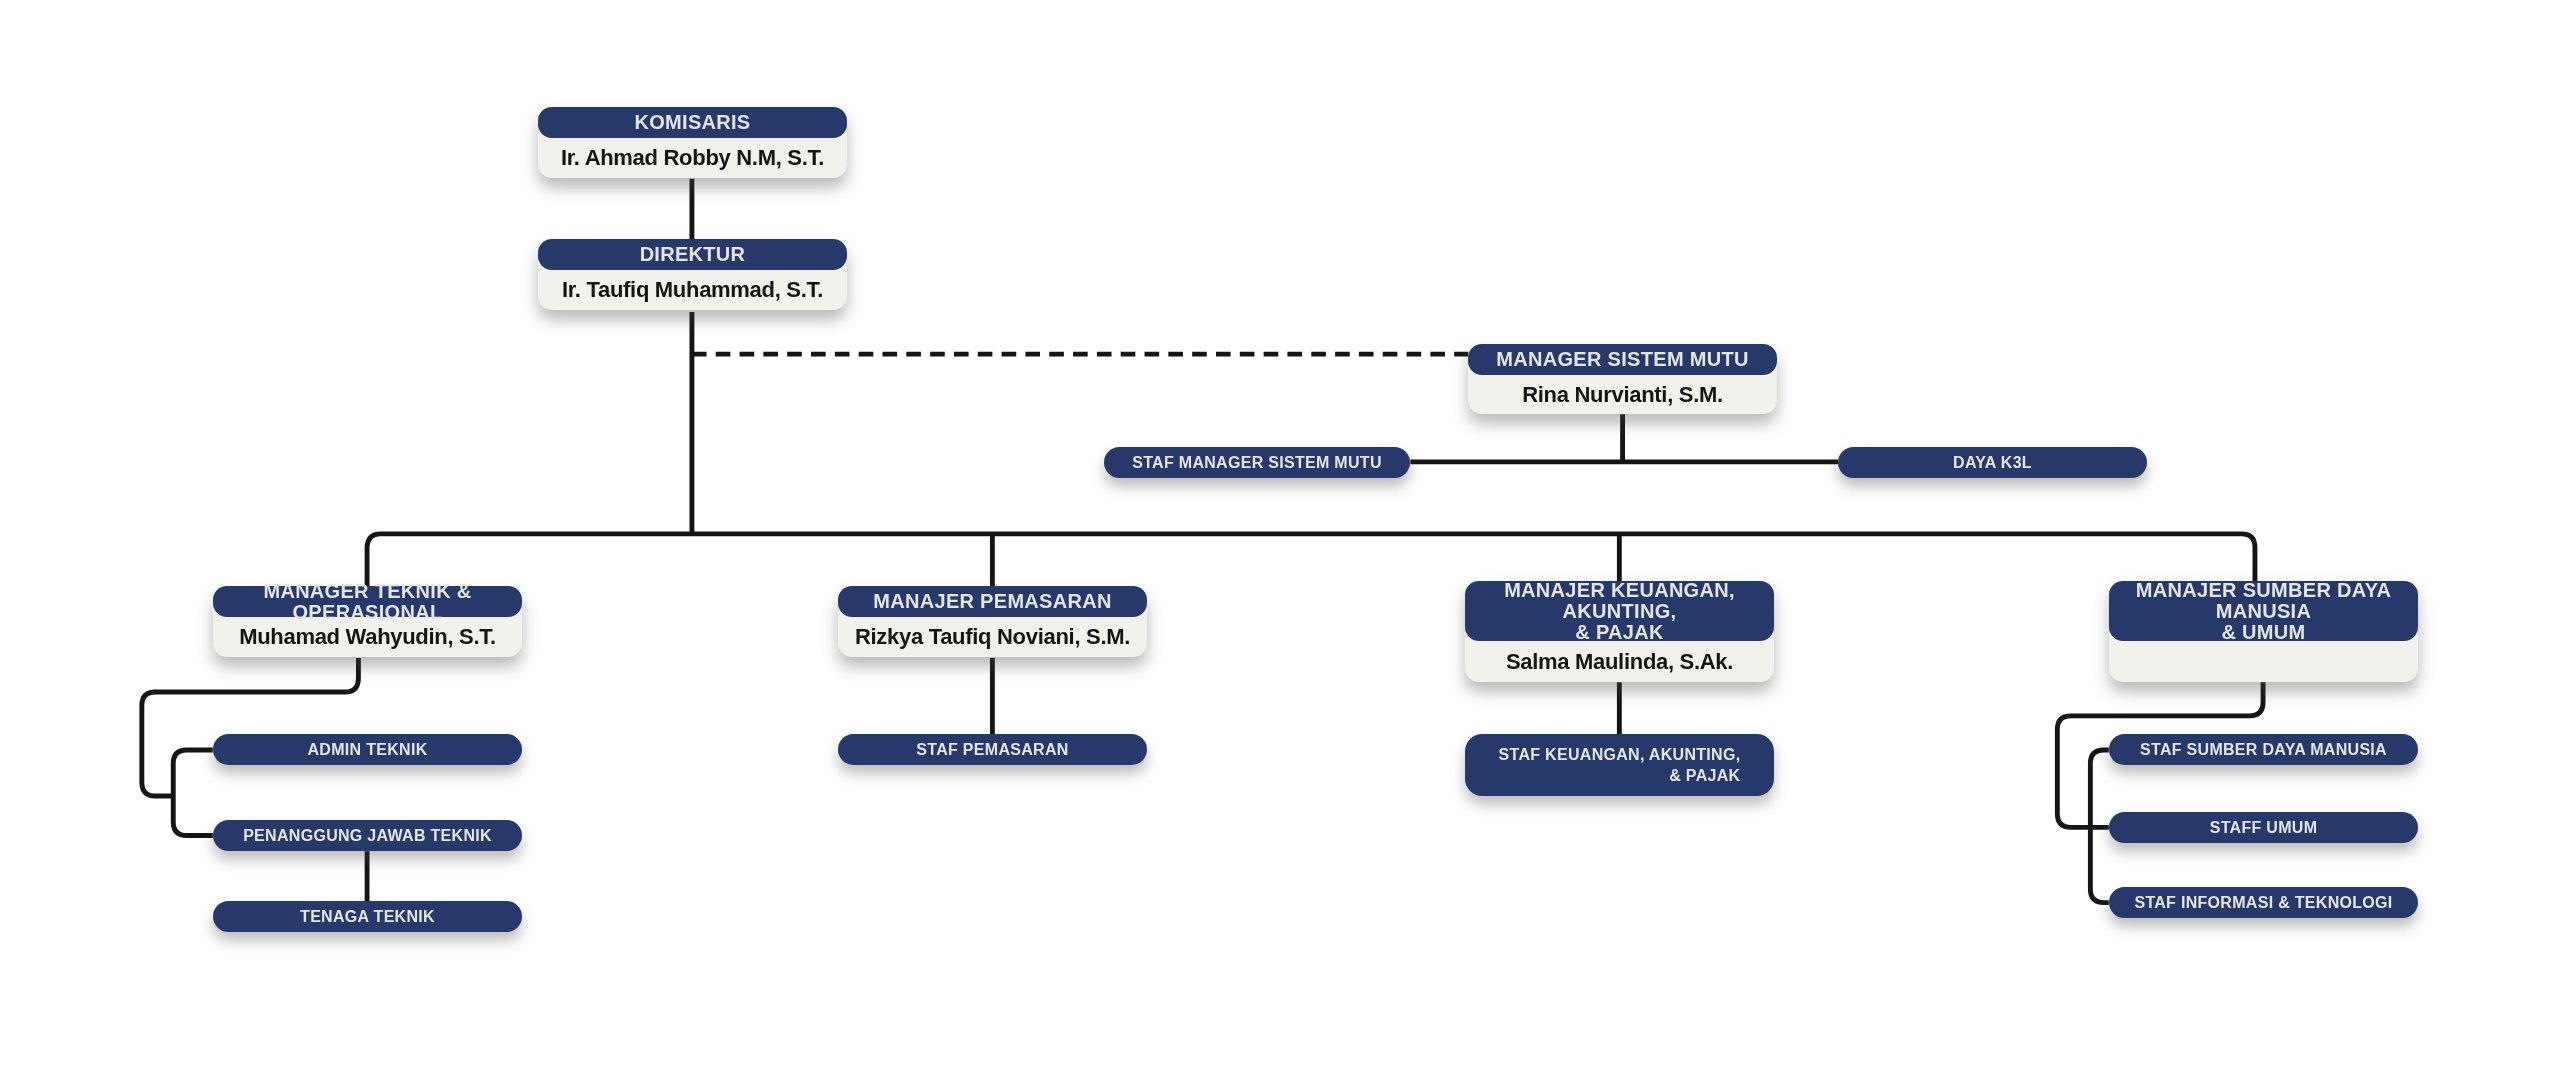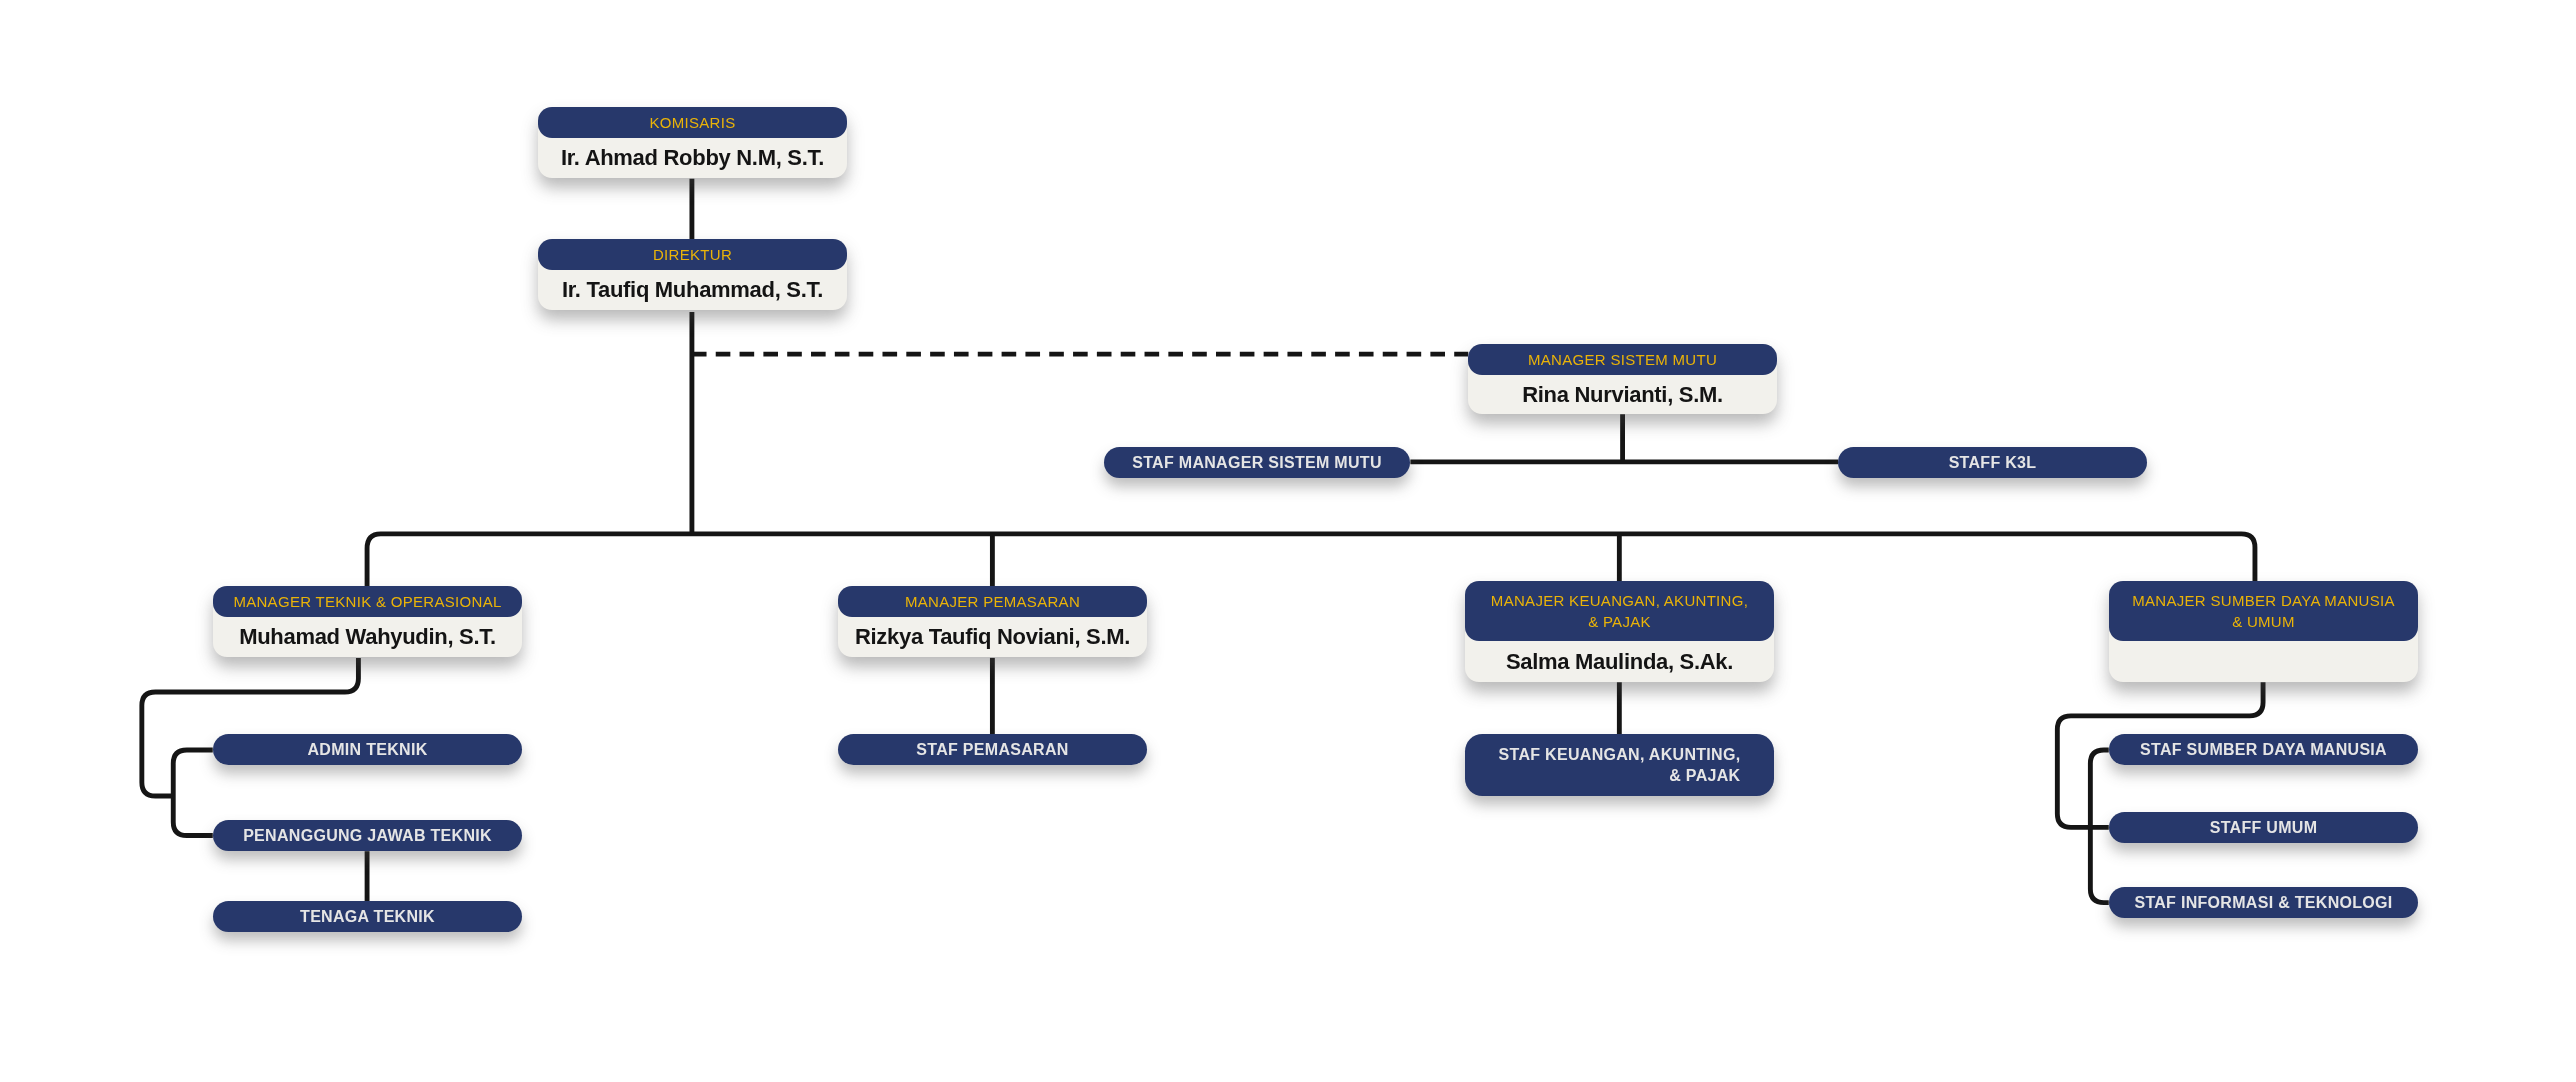--- a/index.html
+++ b/index.html
@@ -34,23 +34,23 @@
     box-shadow:0 9.7px 16px rgba(70,70,70,0.38);
   }
   .node .hdr{
     position:absolute;left:0;top:0;right:0;
     background:var(--navy);
     border-radius:14px;
     display:flex;align-items:center;justify-content:center;
     text-align:center;
   }
   .node .hdr .hdr-text{
-    color:#eab308;
-    font-weight:400;
-    font-size:15px;
+    color:#e5e5e5;
+    font-weight:700;
+    font-size:20px;
     line-height:21px;
     letter-spacing:0.3px;
     white-space:pre-line;
   }
   .node.h1 .hdr{height:31px;}
   .node.h2 .hdr{height:60px;}
   .node .person{
     position:absolute;left:0;right:0;bottom:0;
     display:flex;align-items:center;justify-content:center;
   }
@@ -131,21 +131,21 @@
     <div class="person">
       <span class="person-name">Rina Nurvianti, S.M.</span>
     </div>
   </div>
 
   <div class="pill" style="left:1104px;top:447px;width:306px;height:31px;">
     <span class="pill-text">STAF MANAGER SISTEM MUTU</span>
   </div>
 
   <div class="pill" style="left:1838px;top:447px;width:309px;height:31px;">
-    <span class="pill-text">STAFF K3L</span>
+    <span class="pill-text">DAYA K3L</span>
   </div>
 
   <div class="node h1" style="left:213px;top:586px;width:309px;height:71px;">
     <div class="hdr">
       <span class="hdr-text">MANAGER TEKNIK &amp; OPERASIONAL</span>
     </div>
     <div class="person">
       <span class="person-name">Muhamad Wahyudin, S.T.</span>
     </div>
   </div>

